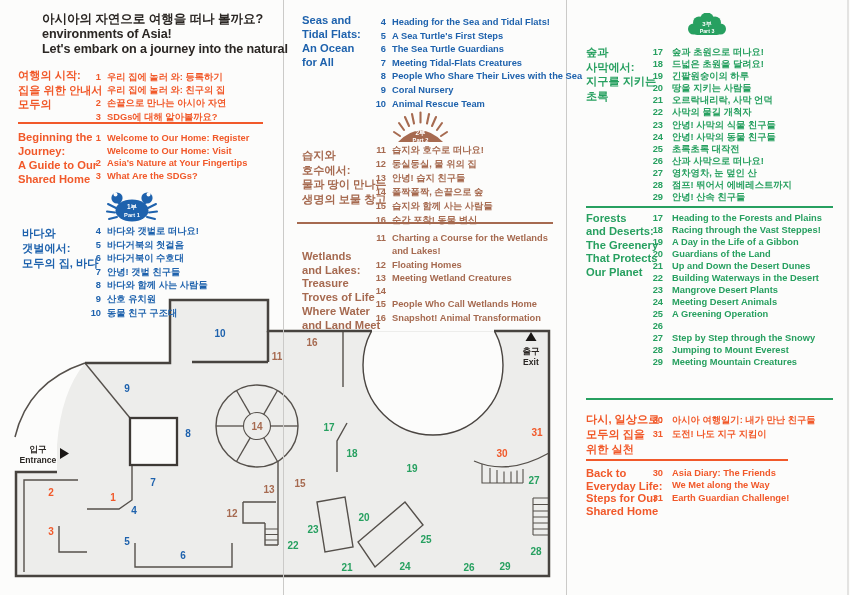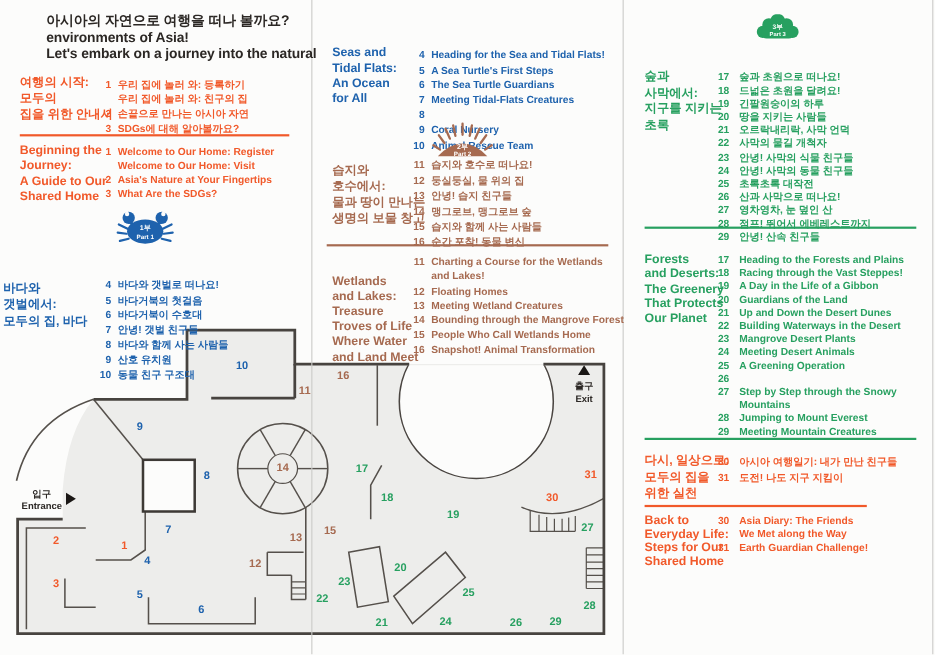--- a/index.html
+++ b/index.html
@@ -5,23 +5,23 @@
   html,body{margin:0;padding:0;}
   body{
     width:850px;height:595px;position:relative;overflow:hidden;
     background:#fcfcfb;
     font-family:"Liberation Sans","DejaVu Sans",sans-serif;
     -webkit-font-smoothing:antialiased;
   }
   .abs{position:absolute;}
   .c-dark{color:var(--dark);}
   .c-orange{color:var(--orange);}
-  .c-blue{color:var(--blue);margin-top:28px;}
+  .c-blue{color:var(--blue);}
   .c-brown{color:var(--brown);}
-  .c-green{color:var(--green);margin-top:18px;}
+  .c-green{color:var(--green);}
   .title{font-size:12.6px;font-weight:700;line-height:14.8px;letter-spacing:-0.1px;}
   .heading{font-size:11.2px;font-weight:700;}
   .hline{white-space:nowrap;}
   .items{font-size:9.3px;font-weight:700;}
   .row{display:flex;white-space:nowrap;}
   .row .num{display:inline-block;text-align:right;flex:0 0 auto;}
   .row .txt{display:inline-block;}
   .nw24 .num{width:24px;margin-right:6px;}
   .nw30 .num{width:30px;margin-right:9px;}
   .lh132{line-height:13.2px;} .lh125{line-height:12.5px;} .lh136{line-height:13.6px;}
@@ -148,22 +148,22 @@
 </svg>
 
 <div class="abs title c-dark" style="left:18px;top:12px;margin-left:24px;">
   <div class="hline">아시아의 자연으로 여행을 떠나 볼까요?</div>
   <div class="hline">environments of Asia!</div>
   <div class="hline">Let's embark on a journey into the natural</div>
 </div>
 
 <div class="abs heading hlh147 c-orange" style="left:18px;top:68px;width:160px;">
     <div class="hline">여행의 시작:</div>
+    <div class="hline">집을 위한 안내서</div>
     <div class="hline">모두의</div>
-    <div class="hline">집을 위한 안내서</div>
   </div>
 <div class="abs items lh132 c-orange nw24" style="left:77px;top:71px;">
     <div class="row">
       <span class="num">1</span>
       <span class="txt">우리 집에 놀러 와: 등록하기</span>
     </div>
     <div class="row">
       <span class="num"></span>
       <span class="txt">우리 집에 놀러 와: 친구의 집</span>
     </div>
@@ -221,21 +221,21 @@
       <line x1="44" y1="18" x2="52" y2="14"></line>
         <line x1="45" y1="22.5" x2="53" y2="21.5"></line>
         <line x1="43" y1="27" x2="51" y2="29"></line>
     </g>
     <ellipse cx="28" cy="20.5" rx="16.5" ry="11" stroke="none"></ellipse>
   </g>
   <text class="icl" x="28" y="19">1부</text>
   <text class="icl2" x="28" y="27">Part 1</text>
 </svg>
 
-<div class="abs heading hlh143 c-blue" style="left:3px;top:226px;width:160px;">
+<div class="abs heading hlh143 c-blue" style="left:22px;top:226px;width:160px;">
     <div class="hline">바다와</div>
     <div class="hline">갯벌에서:</div>
     <div class="hline">모두의 집, 바다</div>
   </div>
 <div class="abs items lh136 c-blue nw24" style="left:77px;top:225px;">
     <div class="row">
       <span class="num">4</span>
       <span class="txt">바다와 갯벌로 떠나요!</span>
     </div>
     <div class="row">
@@ -282,20 +282,21 @@
     <div class="row">
       <span class="num">6</span>
       <span class="txt">The Sea Turtle Guardians</span>
     </div>
     <div class="row">
       <span class="num">7</span>
       <span class="txt">Meeting Tidal-Flats Creatures</span>
     </div>
     <div class="row">
       <span class="num">8</span>
+      <span class="txt">People Who Share Their Lives with the Sea</span>
     </div>
     <div class="row">
       <span class="num">9</span>
       <span class="txt">Coral Nursery</span>
     </div>
     <div class="row">
       <span class="num">10</span>
       <span class="txt">Animal Rescue Team</span>
     </div>
   </div>
@@ -331,21 +332,21 @@
     <div class="row">
       <span class="num">12</span>
       <span class="txt">둥실둥실, 물 위의 집</span>
     </div>
     <div class="row">
       <span class="num">13</span>
       <span class="txt">안녕! 습지 친구들</span>
     </div>
     <div class="row">
       <span class="num">14</span>
-      <span class="txt">맹그로브, 맹그로브 숲</span>
+      <span class="txt">폴짝폴짝, 손끝으로 숲</span>
     </div>
     <div class="row">
       <span class="num">15</span>
       <span class="txt">습지와 함께 사는 사람들</span>
     </div>
     <div class="row">
       <span class="num">16</span>
       <span class="txt">순간 포착! 동물 변신</span>
     </div>
   </div>
@@ -372,21 +373,20 @@
     <div class="row">
       <span class="num">12</span>
       <span class="txt">Floating Homes</span>
     </div>
     <div class="row">
       <span class="num">13</span>
       <span class="txt">Meeting Wetland Creatures</span>
     </div>
     <div class="row">
       <span class="num">14</span>
-      <span class="txt">Bounding through the Mangrove Forest</span>
     </div>
     <div class="row">
       <span class="num">15</span>
       <span class="txt">People Who Call Wetlands Home</span>
     </div>
     <div class="row">
       <span class="num">16</span>
       <span class="txt">Snapshot! Animal Transformation</span>
     </div>
   </div>
@@ -512,24 +512,20 @@
       <span class="txt">A Greening Operation</span>
     </div>
     <div class="row">
       <span class="num">26</span>
     </div>
     <div class="row">
       <span class="num">27</span>
       <span class="txt">Step by Step through the Snowy</span>
     </div>
     <div class="row">
-      <span class="num"></span>
-      <span class="txt">Mountains</span>
-    </div>
-    <div class="row">
       <span class="num">28</span>
       <span class="txt">Jumping to Mount Everest</span>
     </div>
     <div class="row">
       <span class="num">29</span>
       <span class="txt">Meeting Mountain Creatures</span>
     </div>
   </div>
 
 <div class="divider bg-green" style="left:586px;top:398px;width:247px;"></div>

